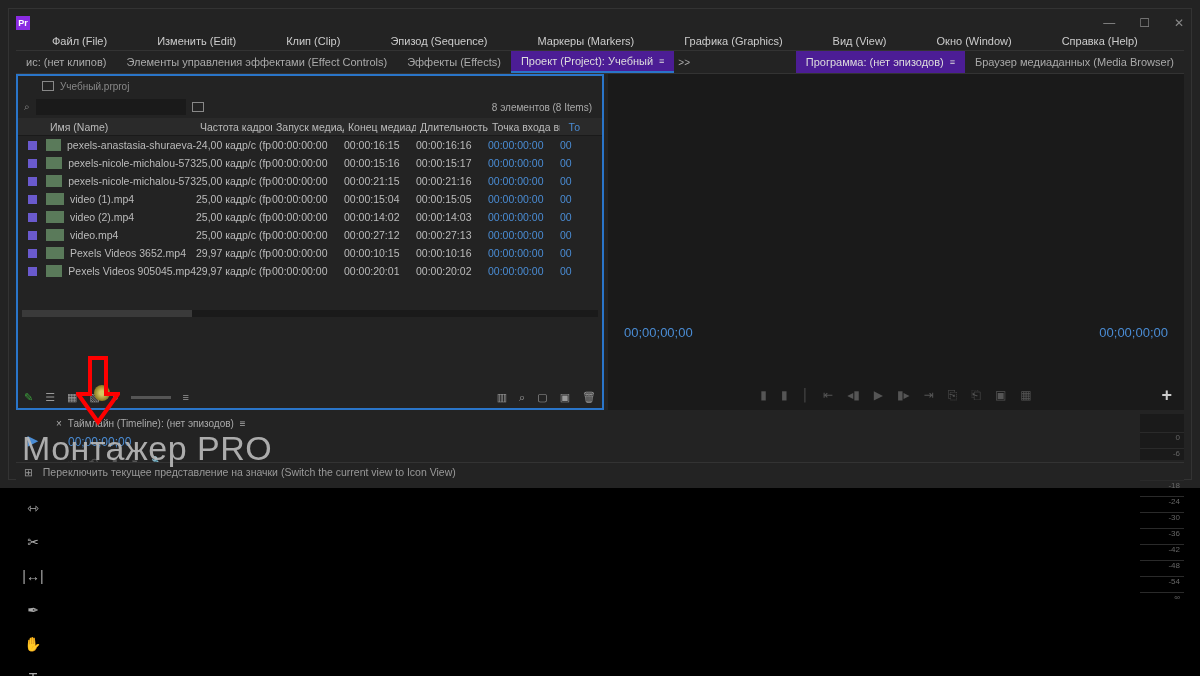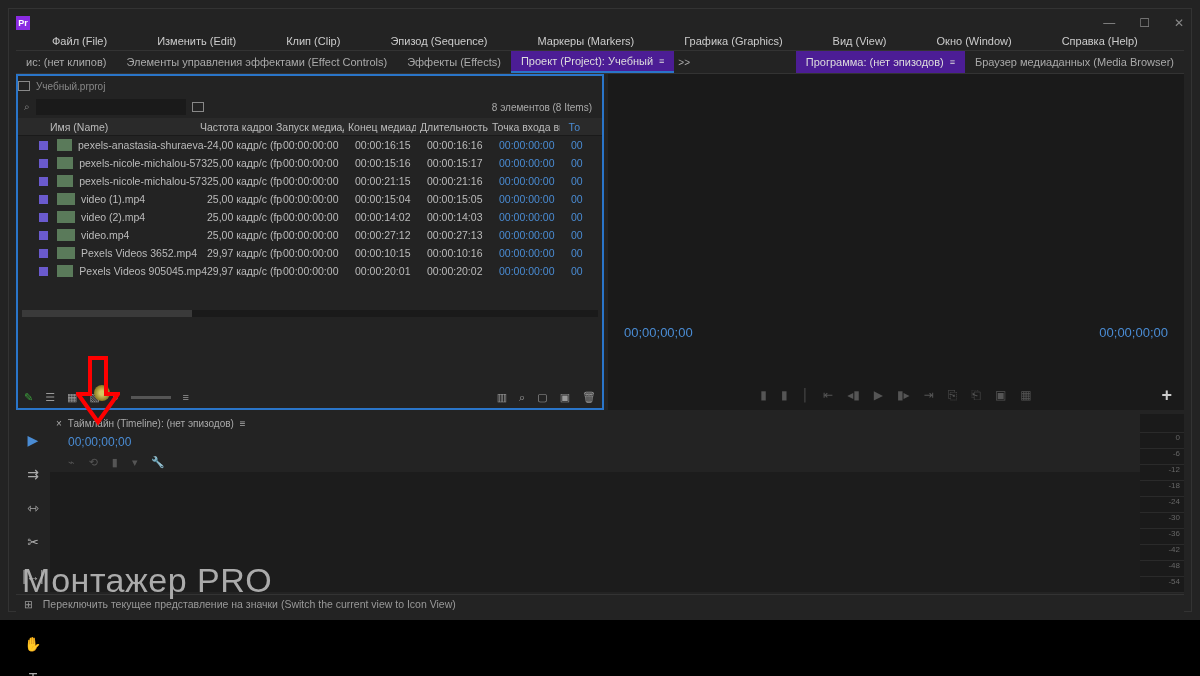--- a/index.html
+++ b/index.html
@@ -1,39 +1,39 @@
 <!DOCTYPE html>
 <html><head>
 <meta charset="utf-8">
 <style>
 * { margin:0; padding:0; box-sizing:border-box; font-family:'Segoe UI',Arial,sans-serif; }
 body { width:1200px; height:676px; background:#000; overflow:hidden; position:relative; }
-.app { width:1200px; height:620px; background:#232323; position:relative; }
+.app { width:1200px; height:488px; background:#232323; position:relative; }
 .outer-border { position:absolute; inset:8px; border:1px solid #333; }
 .titlebar { position:absolute; top:14px; left:16px; right:16px; height:18px; display:flex; align-items:center; color:#ccc; font-size:11px; }
 .titlebar .app-icon { width:14px; height:14px; background:#8a2be2; margin-right:6px; display:flex; align-items:center; justify-content:center; font-size:9px; color:#fff; font-weight:bold; }
 .titlebar .controls { margin-left:auto; display:flex; gap:24px; color:#888; }
 .titlebar .controls span { cursor:pointer; font-size:12px; }
 .menubar { position:absolute; top:32px; left:16px; right:16px; height:18px; display:flex; align-items:center; color:#ccc; font-size:11px; gap:14px; }
 .menubar span { cursor:pointer;margin-left:36px; }
 .panel-tabs-row { position:absolute; top:50px; left:16px; right:16px; height:24px; background:#232323; display:flex; align-items:center; color:#aaa; font-size:11px; border-top:1px solid #333; border-bottom:1px solid #333; }
 .panel-tab { padding:0 10px; height:100%; display:flex; align-items:center; cursor:pointer; white-space:nowrap; }
 .panel-tab.active { background:#4c1d95; color:#ddd; position:relative; }
 .panel-tab.active.project { border-bottom:2px solid #2a75c9; }
 .panel-tab .menu-dots { margin-left:6px; font-size:9px; }
 .panel-tab-spacer { flex:1; }
 .project-panel { position:absolute; top:74px; left:16px; width:588px; height:336px; background:#232323; border:2px solid #2a75c9; }
-.proj-header { height:20px; display:flex; align-items:center; color:#888; font-size:10px; padding-left:0; gap:6px; }
+.proj-header { height:20px; display:flex; align-items:center; color:#888; font-size:10px; padding-left:24px; gap:6px; }
 .proj-search-row { height:22px; display:flex; align-items:center; padding:0 6px; gap:6px; }
 .proj-search { background:#1a1a1a; border:none; color:#aaa; font-size:10px; width:150px; height:16px; padding-left:4px; }
 .proj-items { color:#aaa; font-size:10px; margin-left:auto; margin-right:4px; }
 .proj-table { font-size:10.5px; color:#bbb; }
 .proj-table-head { display:flex; height:18px; align-items:center; background:#2a2a2a; border-bottom:1px solid #1a1a1a;text-align:right; }
 .proj-table-head div { overflow:hidden; white-space:nowrap; padding-left:4px; }
-.proj-row { display:flex; height:18px; align-items:center;justify-content:center; }
+.proj-row { display:flex; height:18px; align-items:center; }
 .col-chk { width:28px; display:flex; justify-content:center; }
 .col-chk .sq { width:9px; height:9px; background:#6a5acd; }
 .col-name { width:150px; display:flex; align-items:center; gap:6px; overflow:hidden; white-space:nowrap; }
 .col-name .mediaicon { width:18px; height:12px; background:#5a7a5a; display:inline-block; }
 .col-fr { width:76px; white-space:nowrap; overflow:hidden; }
 .col-tc { width:72px; color:#bbb; }
 .col-tc.blue { color:#4a8cd4; }
 .col-to { width:20px; color:#4a8cd4; }
 .proj-scroll { height:7px; background:#1a1a1a; margin:30px 4px 0 4px; position:relative; }
 .proj-scroll .thumb { position:absolute; left:0; width:170px; height:7px; background:#3a3a3a; }

